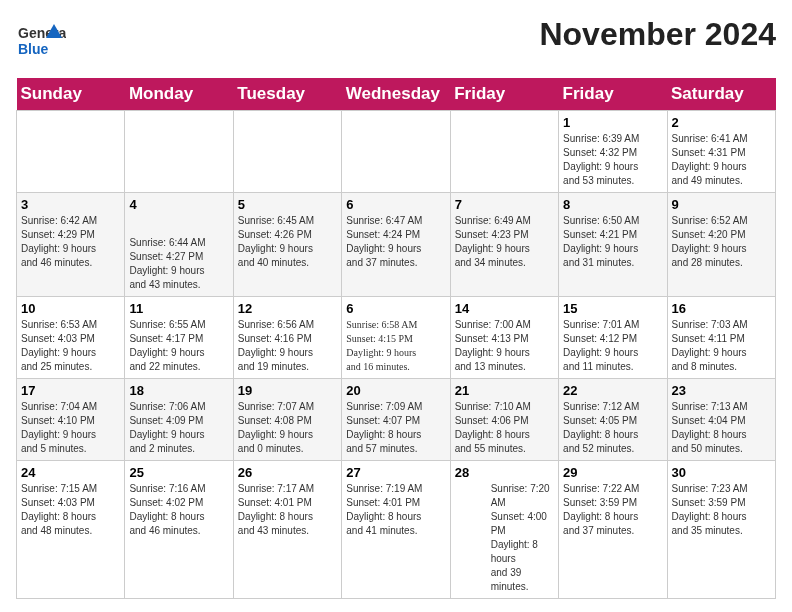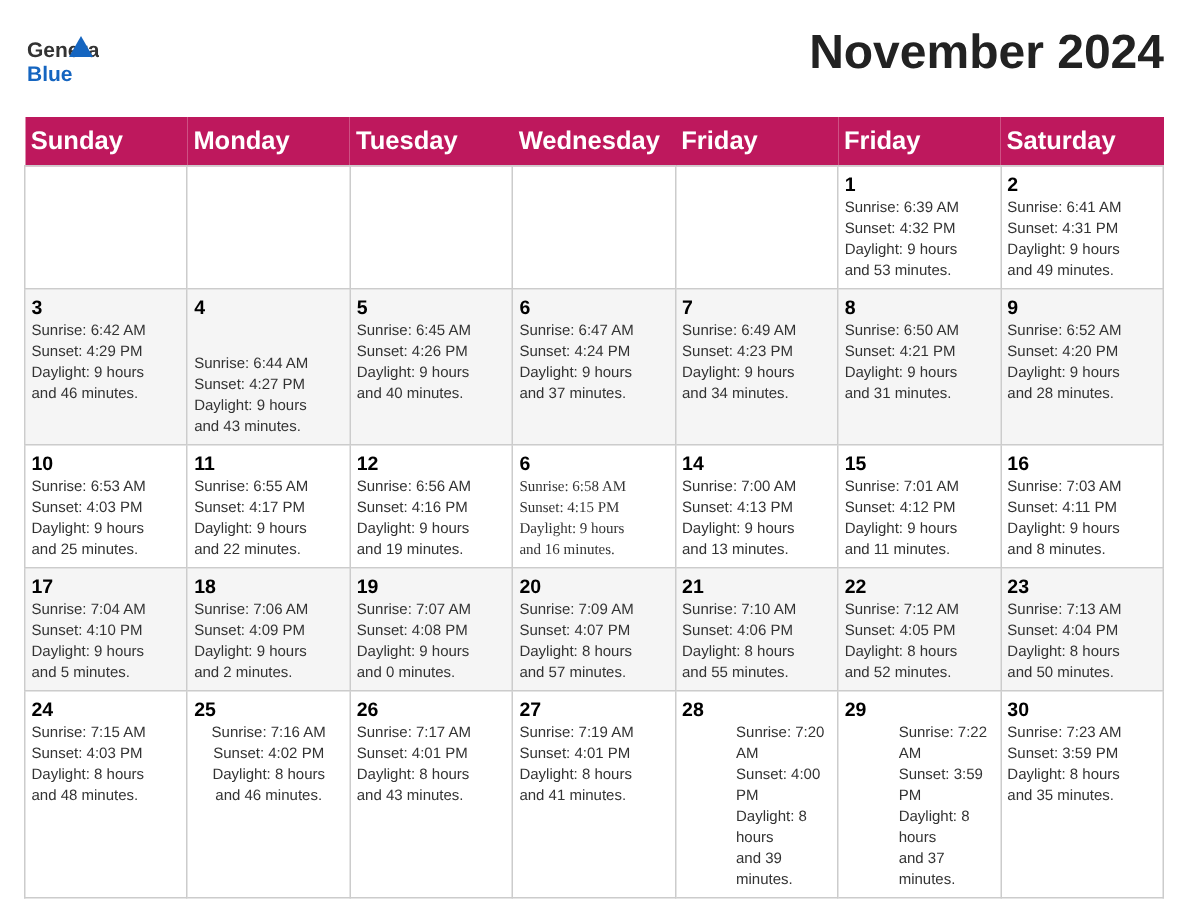--- a/index.html
+++ b/index.html
@@ -280,21 +280,21 @@
       <tr>
         <td>
           <span class="day-number">24</span>
           <div class="day-info" style="white-space: pre-line;">Sunrise: 7:15 AM
 Sunset: 4:03 PM
 Daylight: 8 hours
 and 48 minutes.</div>
         </td>
         <td>
           <span class="day-number">25</span>
-          <div class="day-info" style="white-space: pre-line; text-align: center;">Sunrise: 7:16 AM
+          <div class="day-info" style="white-space: pre-line;">Sunrise: 7:16 AM
 Sunset: 4:02 PM
 Daylight: 8 hours
 and 46 minutes.</div>
         </td>
         <td>
           <span class="day-number">26</span>
           <div class="day-info" style="white-space: pre-line;">Sunrise: 7:17 AM
 Sunset: 4:01 PM
 Daylight: 8 hours
 and 43 minutes.</div>
@@ -308,21 +308,21 @@
         </td>
         <td>
           <span class="day-number">28</span>
           <div class="day-info" style="white-space: pre-line; margin-left: 36px;">Sunrise: 7:20 AM
 Sunset: 4:00 PM
 Daylight: 8 hours
 and 39 minutes.</div>
         </td>
         <td>
           <span class="day-number">29</span>
-          <div class="day-info" style="white-space: pre-line; margin-left: 36px;">Sunrise: 7:22 AM
+          <div class="day-info" style="white-space: pre-line;">Sunrise: 7:22 AM
 Sunset: 3:59 PM
 Daylight: 8 hours
 and 37 minutes.</div>
         </td>
         <td>
           <span class="day-number">30</span>
           <div class="day-info" style="white-space: pre-line;">Sunrise: 7:23 AM
 Sunset: 3:59 PM
 Daylight: 8 hours
 and 35 minutes.</div>

